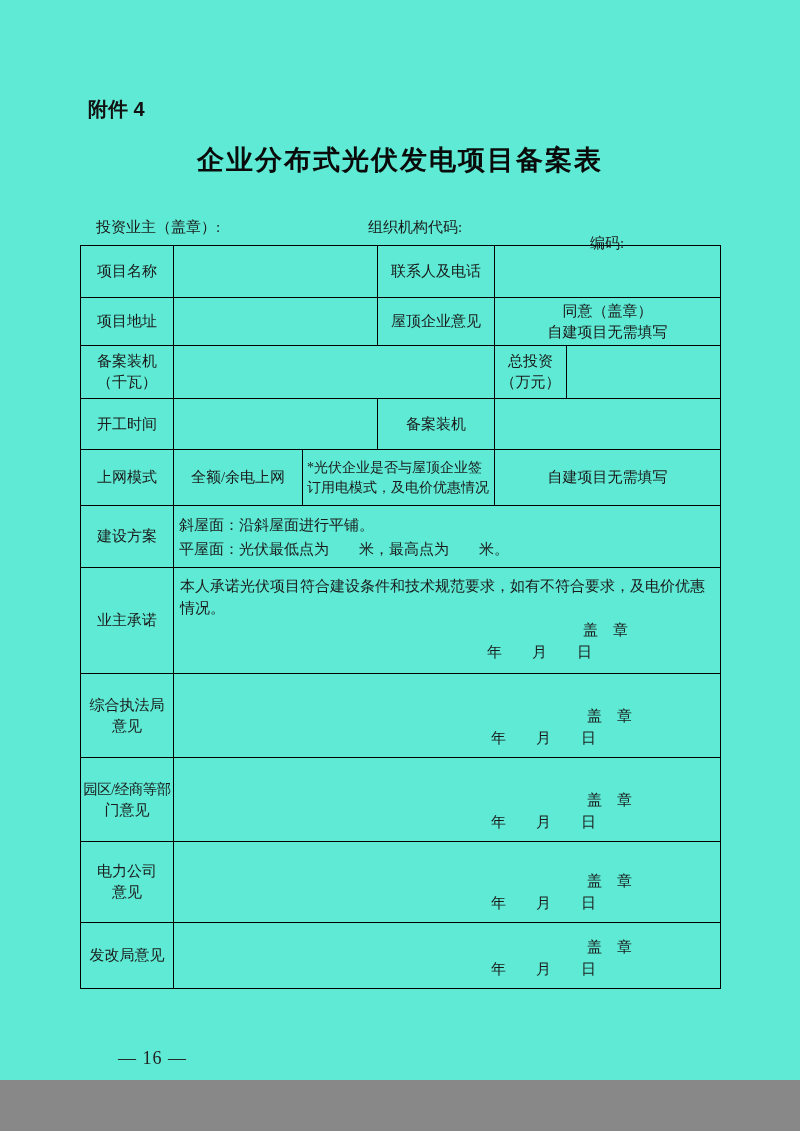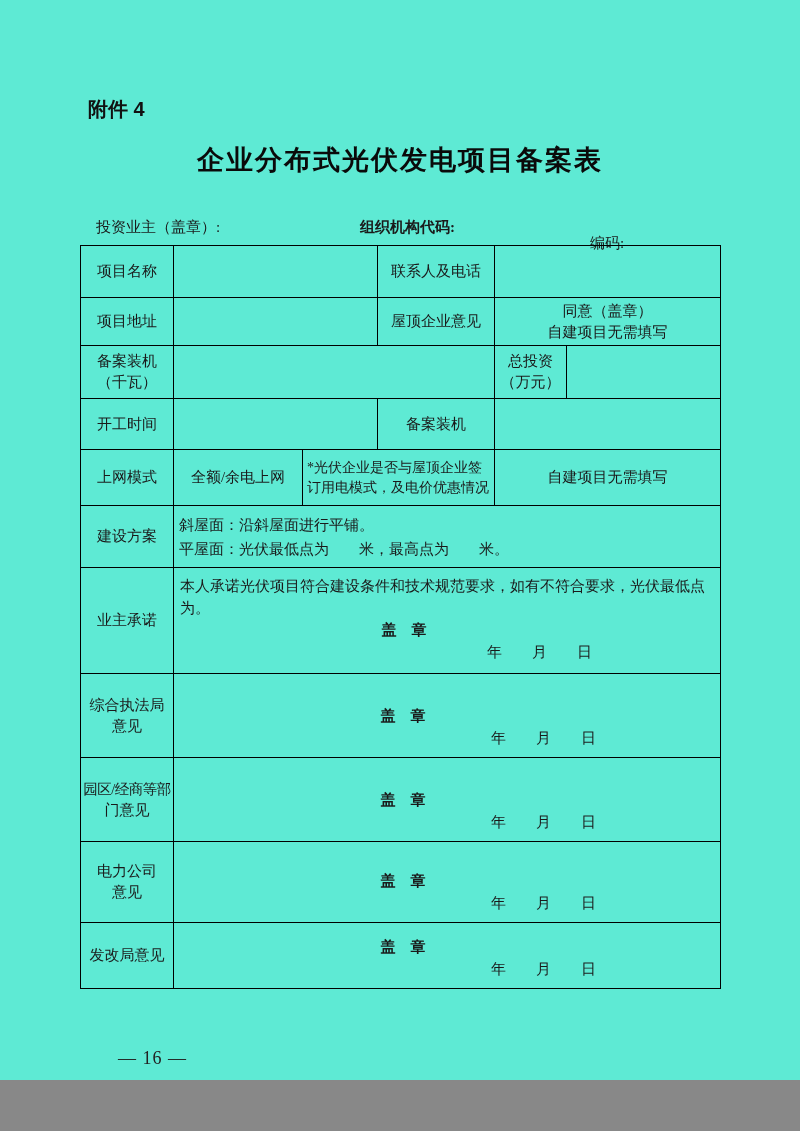--- a/index.html
+++ b/index.html
@@ -37,21 +37,21 @@
   .meta {
     position: absolute;
     left: 80px;
     top: 218px;
     width: 640px;
     height: 24px;
     font-size: 15px;
   }
   .meta span { position: absolute; top: 0; white-space: pre; }
   .meta .m1 { left: 16px; }
-  .meta .m2 { left: 280px; font-weight: bold; }
+  .meta .m2 { left: 288px; }
   .meta .m3 { left: 510px; margin-top: 16px; }
 
   table.form-table {
     position: absolute;
     left: 80px;
     top: 245px;
     width: 640px;
     border-collapse: collapse;
     table-layout: fixed;
     font-size: 15px;
@@ -67,21 +67,21 @@
   td.note-cell { text-align: left; padding: 0 2px 0 4px; font-size: 14px; }
   td.note-cell div { line-height: 20px; white-space: nowrap; }
 
   td.plan-cell { text-align: left; padding-left: 5px; }
   td.plan-cell div { line-height: 24px; white-space: pre; }
 
   td.commit-cell { vertical-align: top; text-align: left; padding: 7px 4px 0 6px; }
   .commit-text { line-height: 22px; }
 
   td.sign-cell { vertical-align: bottom; padding-bottom: 8px; }
-  .seal-line { text-align: center; padding-right: 88px; white-space: pre; line-height: 22px; font-weight: bold; }
+  .seal-line { text-align: right; padding-right: 88px; white-space: pre; line-height: 22px; }
   .date-line { text-align: right; padding-right: 124px; white-space: pre; line-height: 22px; }
 
   .r1  { height: 52px; }
   .r2  { height: 48px; }
   .r3  { height: 53px; }
   .r4  { height: 51px; }
   .r5  { height: 56px; }
   .r6  { height: 62px; }
   .r7  { height: 106px; }
   .r8  { height: 84px; }
@@ -176,21 +176,21 @@
         <td class="lc">建设方案</td>
         <td colspan="5" class="plan-cell">
           <div>斜屋面：沿斜屋面进行平铺。</div>
           <div>平屋面：光伏最低点为　　米，最高点为　　米。</div>
         </td>
       </tr>
 
       <tr class="r7">
         <td class="lc">业主承诺</td>
         <td colspan="5" class="commit-cell">
-          <div class="commit-text">本人承诺光伏项目符合建设条件和技术规范要求，如有不符合要求，光伏最低点为。</div>
+          <div class="commit-text">本人承诺光伏项目符合建设条件和技术规范要求，如有不符合要求，及电价优惠情况。</div>
           <div class="seal-line">盖　章</div>
           <div class="date-line">年　　月　　日</div>
         </td>
       </tr>
 
       <tr class="r8">
         <td class="lc">
           <div>综合执法局</div>
           <div>意见</div>
         </td>

